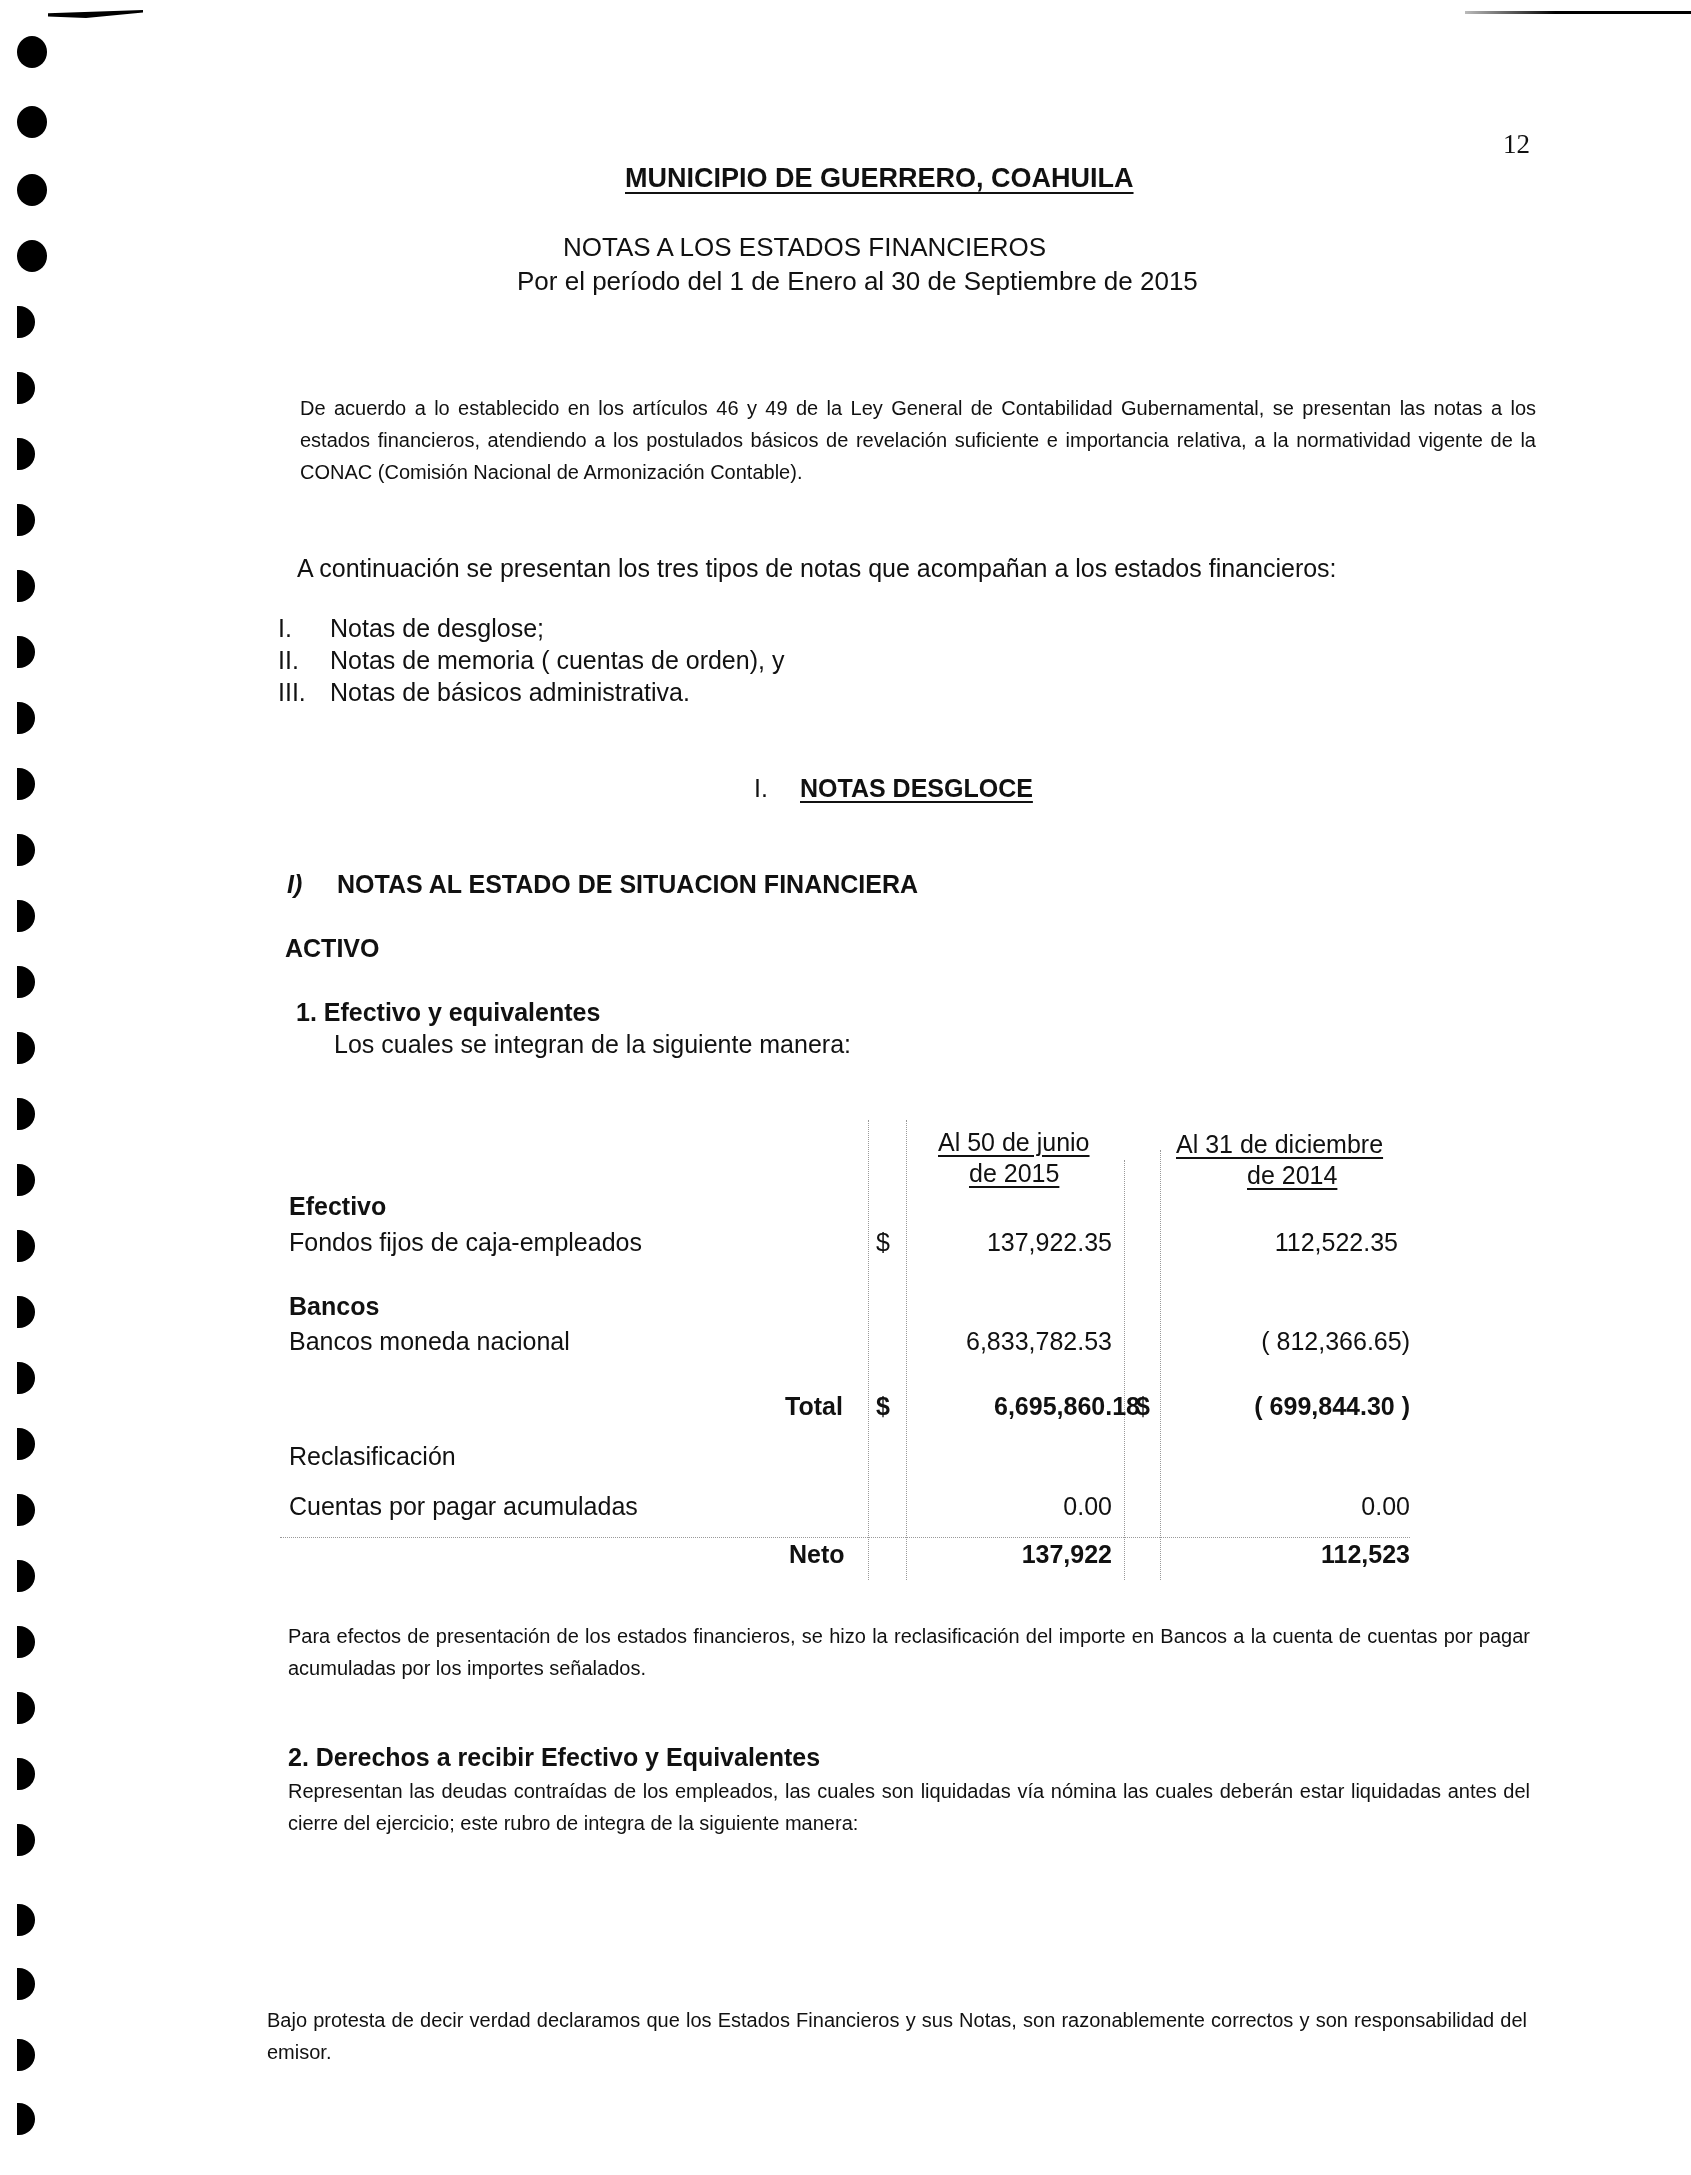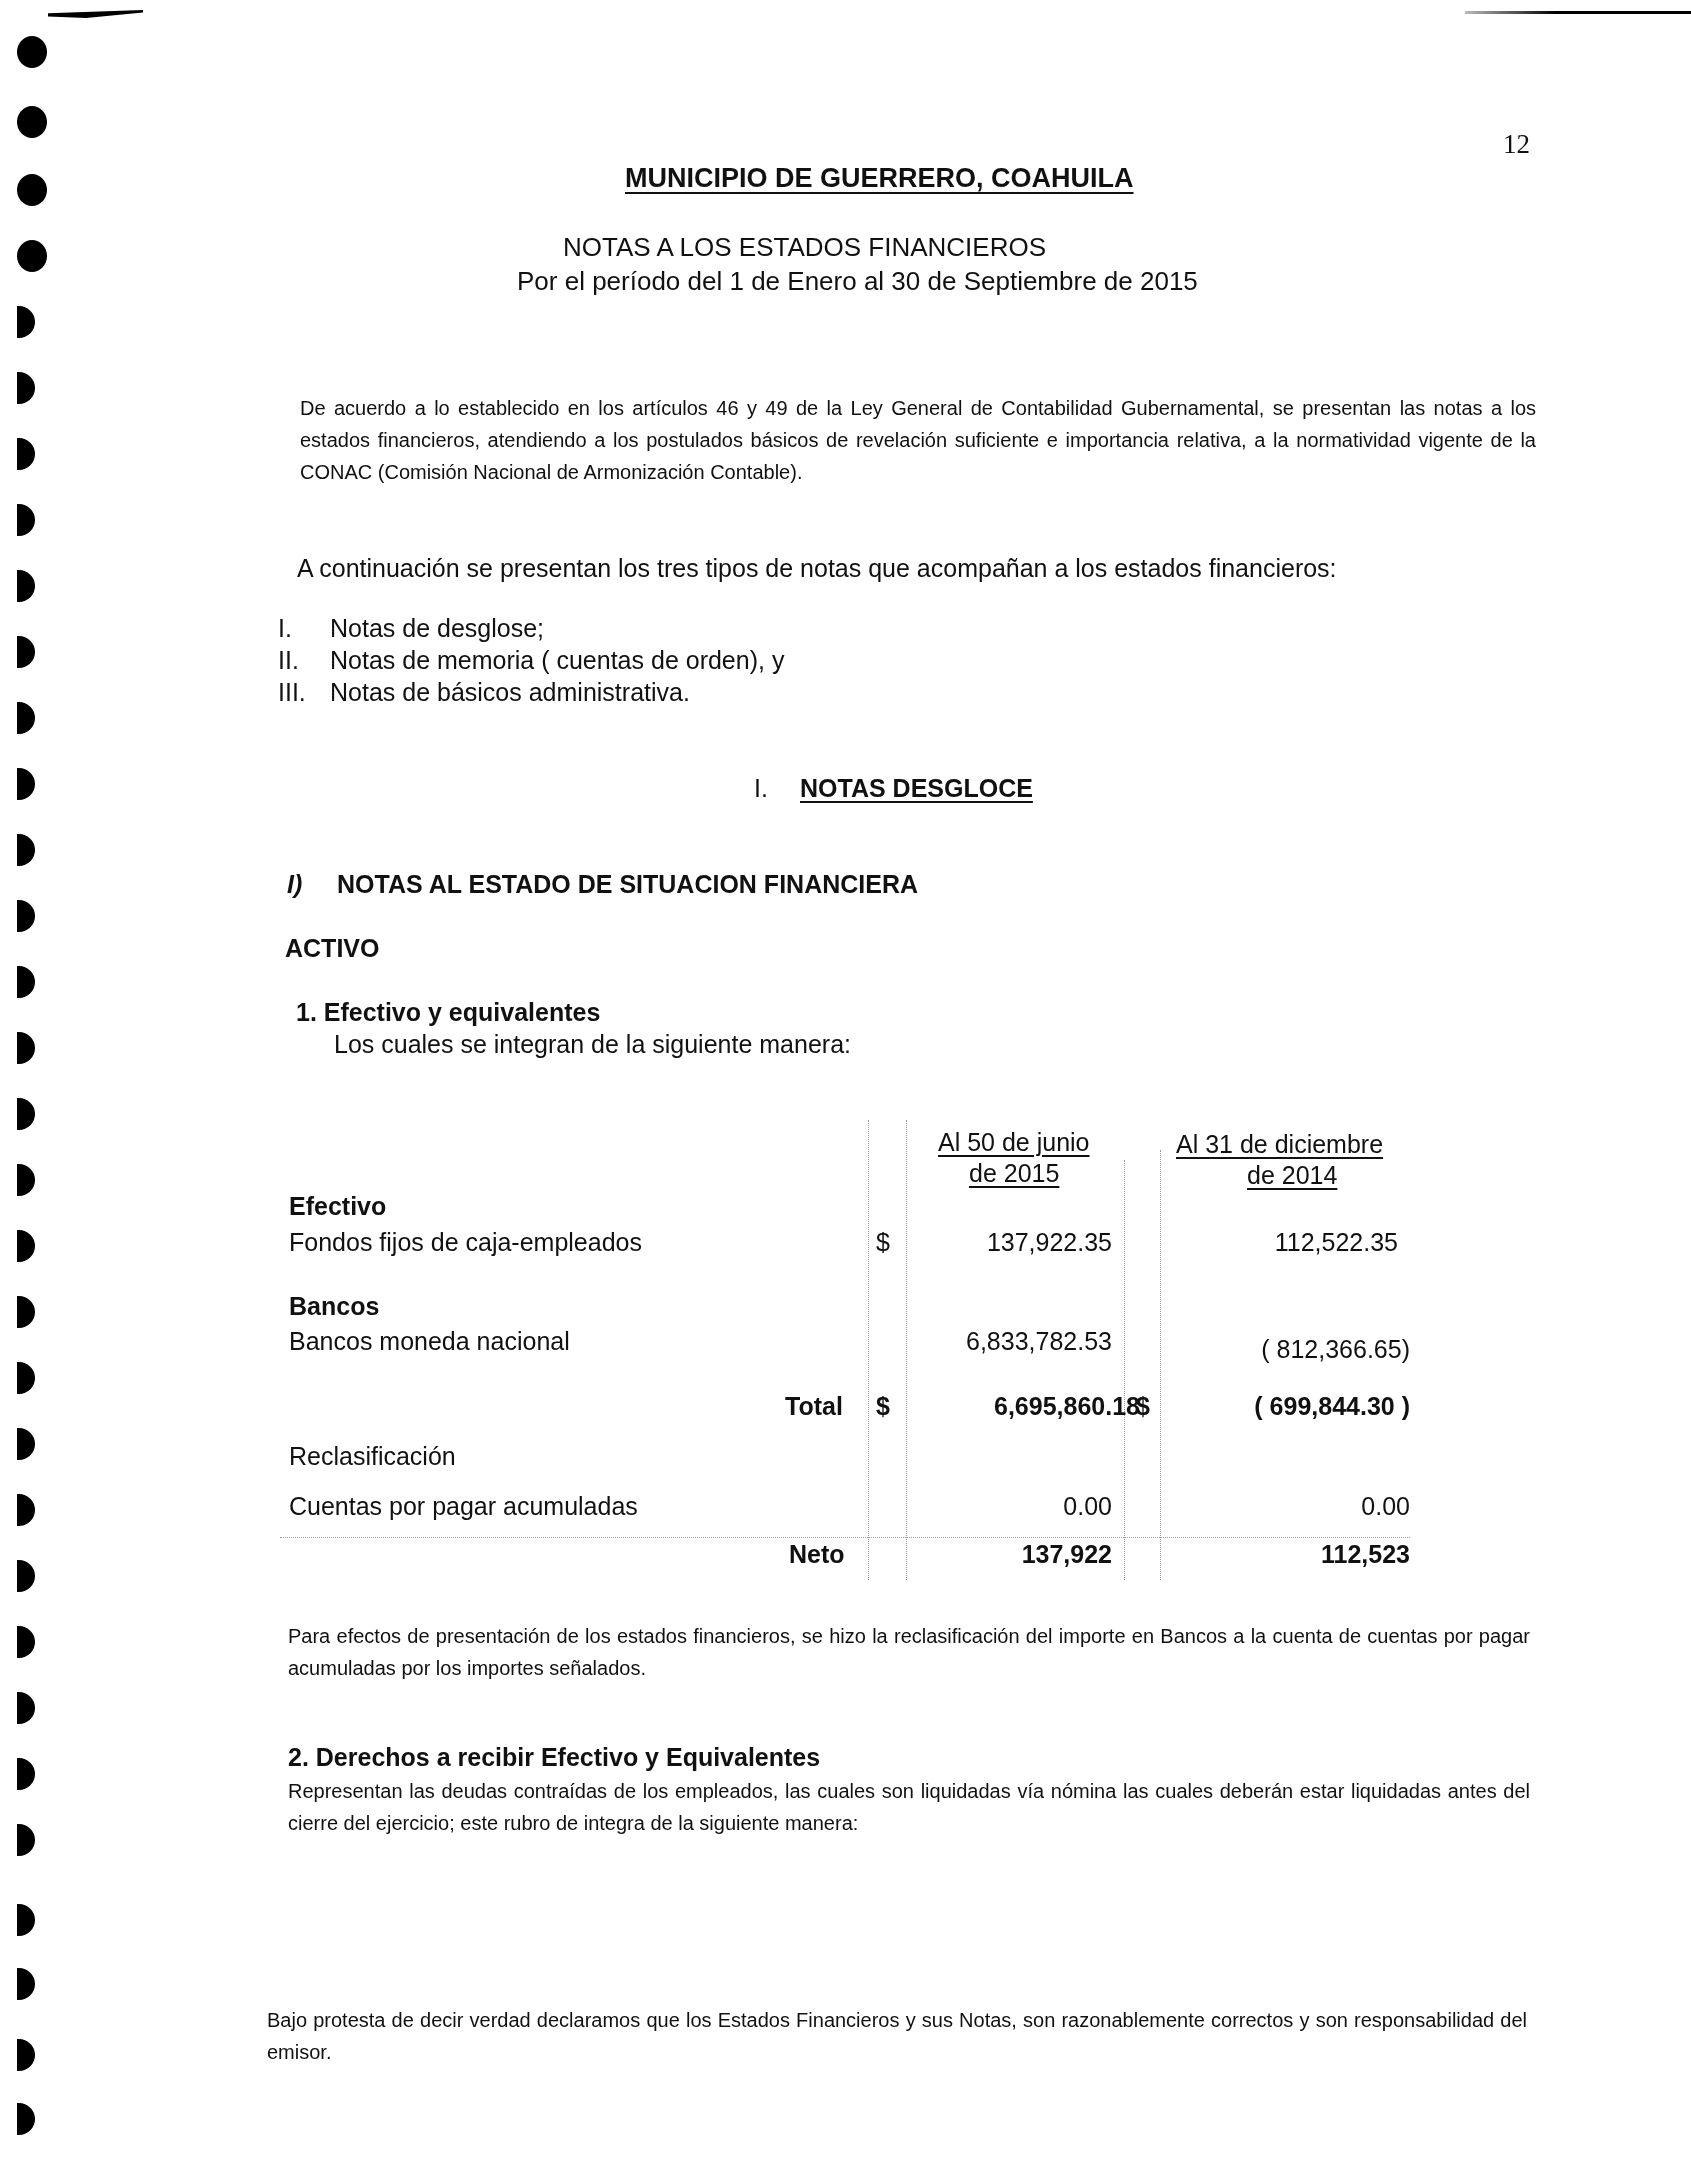--- a/index.html
+++ b/index.html
@@ -115,21 +115,21 @@
   <div class="abs body-text bold" style="left:289px; top:1192px;">Efectivo</div>
 
   <div class="abs body-text" style="left:289px; top:1228px;">Fondos fijos de caja-empleados</div>
   <div class="abs body-text" style="left:876px; top:1228px;">$</div>
   <div class="abs body-text num" style="left:900px; width:212px; top:1228px;">137,922.35</div>
   <div class="abs body-text num" style="left:1190px; width:208px; top:1228px;">112,522.35</div>
 
   <div class="abs body-text bold" style="left:289px; top:1292px;">Bancos</div>
   <div class="abs body-text" style="left:289px; top:1327px;">Bancos moneda nacional</div>
   <div class="abs body-text num" style="left:900px; width:212px; top:1327px;">6,833,782.53</div>
-  <div class="abs body-text num" style="left:1190px; width:220px; top:1327px;margin-top:8px;">( 812,366.65)</div>
+  <div class="abs body-text num" style="left:1190px; width:220px; top:1327px;">( 812,366.65)</div>
 
   <div class="abs body-text bold" style="left:785px; top:1392px;">Total</div>
   <div class="abs body-text bold" style="left:876px; top:1392px;">$</div>
   <div class="abs body-text bold num" style="left:928px; width:212px; top:1392px;">6,695,860.18</div>
   <div class="abs body-text bold" style="left:1136px; top:1392px;">$</div>
   <div class="abs body-text bold num" style="left:1190px; width:220px; top:1392px;">( 699,844.30 )</div>
 
   <div class="abs body-text" style="left:289px; top:1442px;">Reclasificación</div>
   <div class="abs body-text" style="left:289px; top:1492px;">Cuentas por pagar acumuladas</div>
   <div class="abs body-text num" style="left:900px; width:212px; top:1492px;">0.00</div>

